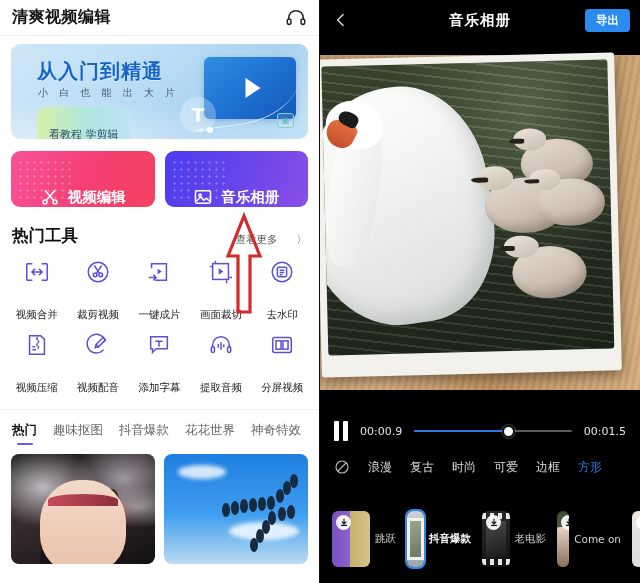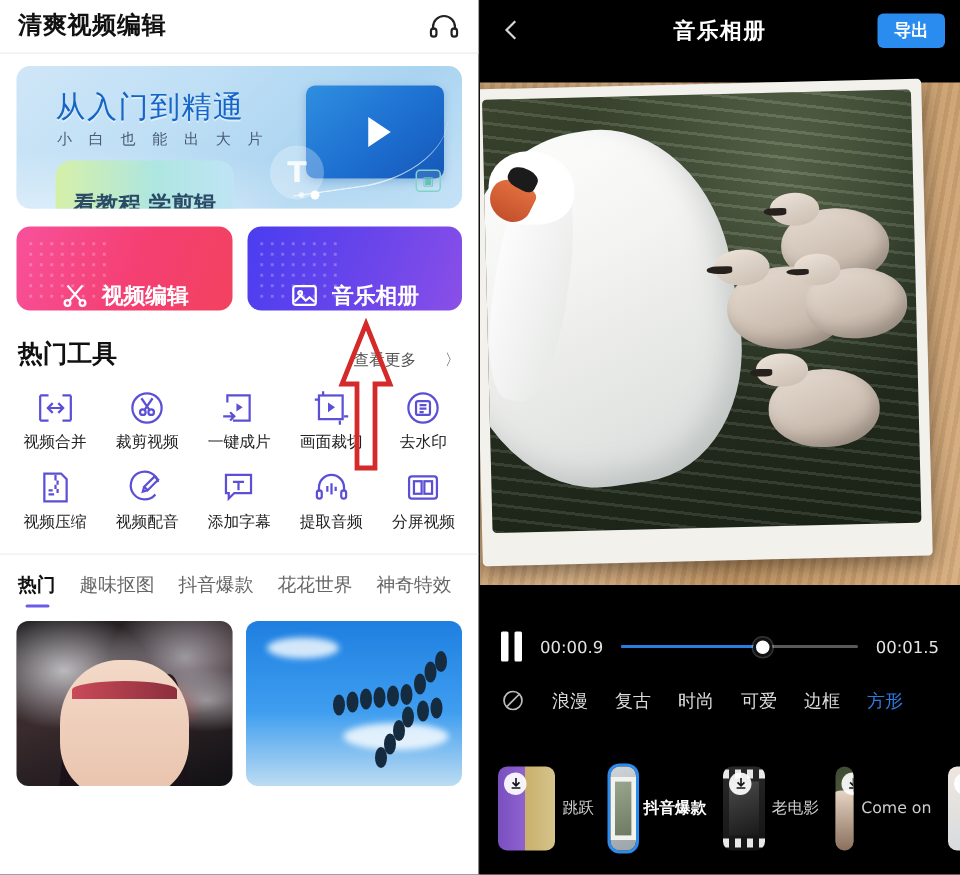--- a/index.html
+++ b/index.html
@@ -34,33 +34,33 @@
     position:relative;
     height:95px; border-radius:9px; overflow:hidden;
     background:linear-gradient(135deg,#cfe6f7 0%,#bfdff5 35%,#a9d3f0 70%,#c6e3f7 100%);
   }
   .banner-wave {
     position:absolute; left:0; bottom:0; width:100%; height:46px;
     background:radial-gradient(ellipse at 20% 120%, rgba(255,255,255,.55) 0%, rgba(255,255,255,0) 62%);
   }
   .banner-title {
     position:absolute; left:26px; top:14px;
-    font-size:20px; font-weight:normal; color:#1565c8;
+    font-size:20px; font-weight:bold; color:#1565c8;
     letter-spacing:1px;
     text-shadow:0 1px 0 rgba(255,255,255,.5);
   }
   .banner-sub {
     position:absolute; left:27px; top:42px;
     font-size:10px; color:#4a5a75; letter-spacing:4px;
   }
   .banner-pill {
     position:absolute; left:26px; top:63px;
     padding:20px 12px; border-radius:11px;
     background:linear-gradient(90deg,#d6f0a8 0%,#aee6e0 55%,#bfe4f5 100%);
-    font-size:15px; font-weight:bold; color:#2a4a66;
+    font-size:11px; font-weight:normal; color:#2a4a66;
   }
   .banner-art {
     position:absolute; right:12px; top:13px; width:92px; height:62px;
     border-radius:6px;
     background:linear-gradient(140deg,#2f8fe0 0%,#1d6fd0 55%,#1558b8 100%);
     box-shadow:0 2px 6px rgba(20,80,160,.25);
   }
   .banner-art .play {
     position:absolute; left:50%; top:50%; transform:translate(-50%,-50%);
     width:0; height:0; border-left:15px solid #fff;
@@ -113,21 +113,21 @@
     padding:18px 12px 0 12px;
   }
   .sec-title { font-size:16.5px; font-weight:bold; color:#111; }
   .sec-more { font-size:10.5px; color:#555; display:flex; align-items:center; gap:19px; }
 
   
   .tools {
     display:grid; grid-template-columns:repeat(5,1fr);
     row-gap:10px; padding:12px 6px 0 6px;
   }
-  .tool { display:flex; flex-direction:column; align-items:center; gap:3px; }
+  .tool { display:flex; flex-direction:column; align-items:center; gap:23px; }
   .tool-ico { width:26px; height:26px; }
   .tool-label { font-size:10.5px; color:#222; }
 
   
   .tabs-bar {
     display:flex; align-items:center; gap:16px;
     padding:12px 12px 0 12px;
     border-top:1px solid #f2f2f2; margin-top:14px;
   }
   .tab { font-size:12.5px; color:#666; position:relative; padding-bottom:6px; white-space:nowrap; }

